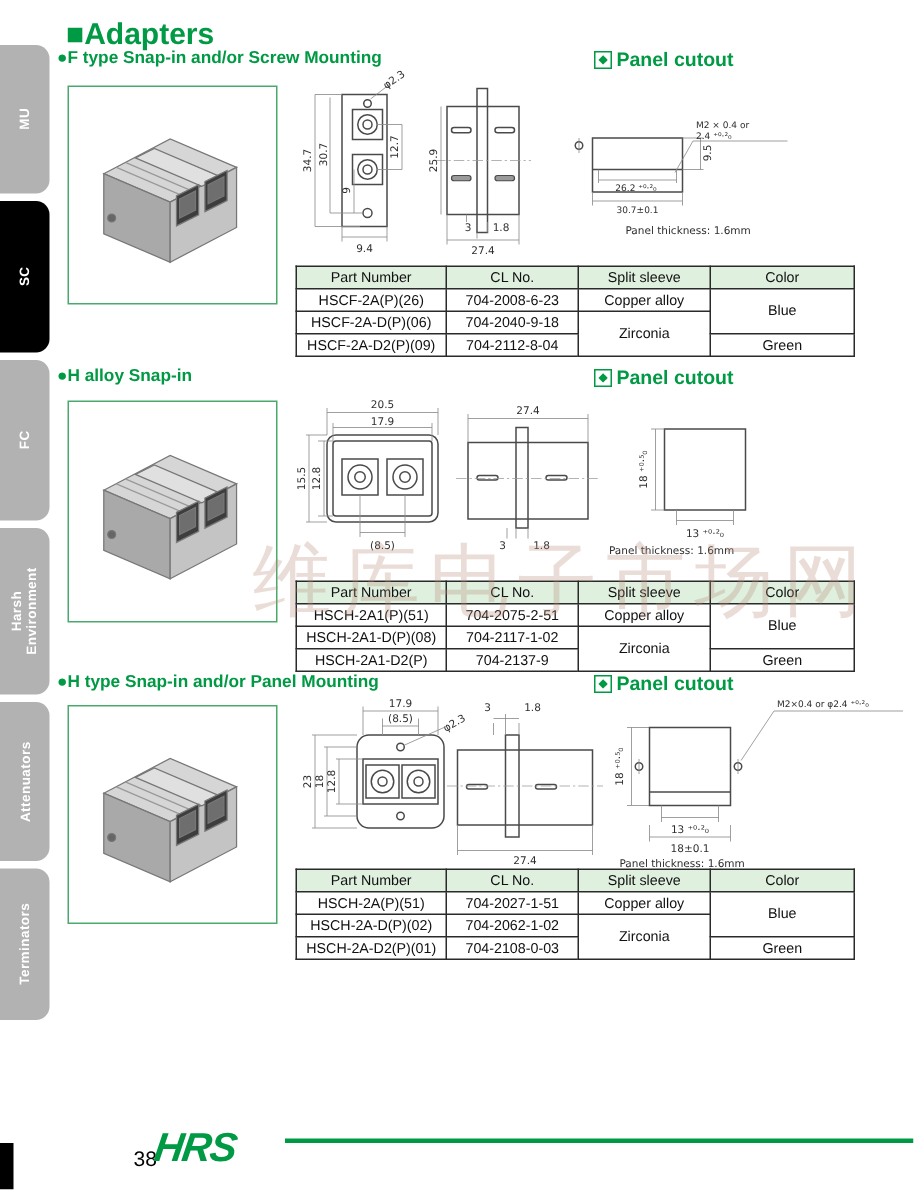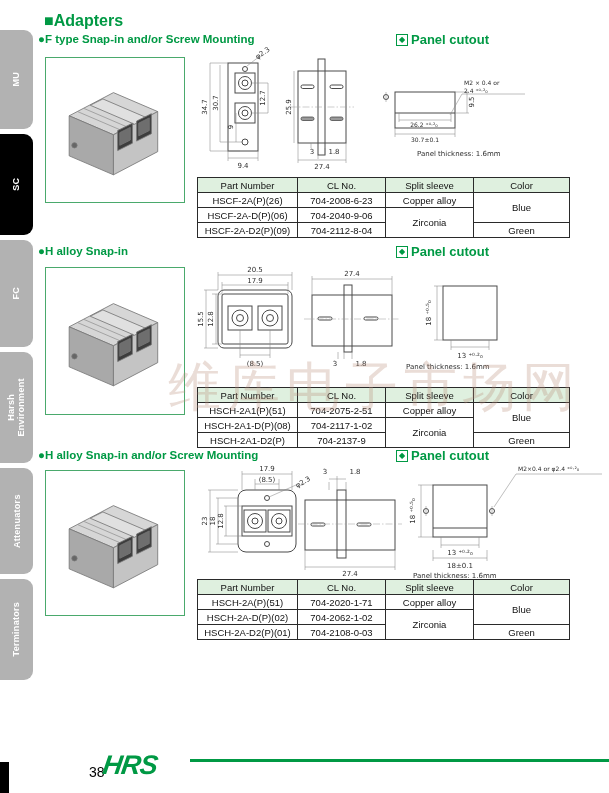--- a/index.html
+++ b/index.html
@@ -2,21 +2,21 @@
 <html><head>
 <meta charset="utf-8">
 <style>
   *{margin:0;padding:0;box-sizing:border-box}
   html,body{width:609px;height:793px}
   body{position:relative;background:#fff;font-family:"Liberation Sans","DejaVu Sans",sans-serif;overflow:hidden}
   .tab{position:absolute;left:0;width:33px;background:#b2b2b2;border-radius:0 9px 9px 0;display:flex;align-items:center;justify-content:center}
   .tab.active{background:#000}
   .tab .tl{transform:rotate(-90deg);color:#fff;font-weight:bold;font-size:9px;white-space:nowrap;text-align:center;line-height:1.15;letter-spacing:.3px}
   .tab .tl.wrap{white-space:normal;width:88px}
-  .main-title{position:absolute;left:44px;top:12px;font-size:16px;font-weight:bold;color:#009944}
+  .main-title{position:absolute;left:44px;top:12px;font-size:20px;font-weight:bold;color:#009944}
   .sec-head{position:absolute;left:38px;font-size:11.5px;font-weight:bold;color:#009944}
   .cutout-head{position:absolute;left:396px;font-size:13px;font-weight:bold;color:#009944;display:flex;align-items:center;gap:3px}
   .cutout-icon{display:inline-block;width:12px;height:12px;border:1.5px solid #009944;font-size:8px;line-height:10px;text-align:center;color:#009944;font-weight:normal}
   .product-box{position:absolute;left:45px;width:140px;border:1.5px solid #4aa96c;background:#fff}
   .draw{position:absolute}
   svg .obj{stroke:#4a4a4a;fill:none;stroke-width:1}
   svg .dim{stroke:#8a8a8a;fill:none;stroke-width:.55}
   svg .cl{stroke:#9a9a9a;fill:none;stroke-width:.5;stroke-dasharray:7 2 1.5 2}
   svg text{fill:#2e2e2e;font-size:7px;font-family:"DejaVu Sans",sans-serif}
   svg text.sm{font-size:6px}
@@ -156,21 +156,21 @@
     <th>Color</th>
   </tr>
   <tr>
     <td>HSCF-2A(P)(26)</td>
     <td>704-2008-6-23</td>
     <td>Copper alloy</td>
     <td rowspan="2">Blue</td>
   </tr>
   <tr>
     <td>HSCF-2A-D(P)(06)</td>
-    <td>704-2040-9-06</td>
+    <td>704-2040-9-18</td>
     <td rowspan="2">Zirconia</td>
   </tr>
   <tr>
     <td>HSCF-2A-D2(P)(09)</td>
     <td>704-2112-8-04</td>
     <td>Green</td>
   </tr>
 </tbody>
   </table>
 
@@ -252,21 +252,21 @@
     <td rowspan="2">Zirconia</td>
   </tr>
   <tr>
     <td>HSCH-2A1-D2(P)</td>
     <td>704-2137-9</td>
     <td>Green</td>
   </tr>
 </tbody>
   </table>
 
-<div class="sec-head" style="top:449px"><span>●</span><span>H alloy  Snap-in and/or Screw Mounting</span></div>
+<div class="sec-head" style="top:449px"><span>●</span><span>H type  Snap-in and/or Panel Mounting</span></div>
 <div class="cutout-head" style="top:448px">
     <span class="cutout-icon">◆</span>
     <span>Panel cutout</span>
   </div>
 
 <div class="product-box" style="top:470px;height:146px">
   <svg width="137" height="143" viewBox="0 0 130 130">
       <use href="#adapterIso"></use>
     </svg>
 </div>
@@ -333,21 +333,21 @@
     </colgroup>
   <tbody>
       <tr>
     <th>Part Number</th>
     <th>CL No.</th>
     <th>Split sleeve</th>
     <th>Color</th>
   </tr>
   <tr>
     <td>HSCH-2A(P)(51)</td>
-    <td>704-2020-1-71</td>
+    <td>704-2027-1-51</td>
     <td>Copper alloy</td>
     <td rowspan="2">Blue</td>
   </tr>
   <tr>
     <td>HSCH-2A-D(P)(02)</td>
     <td>704-2062-1-02</td>
     <td rowspan="2">Zirconia</td>
   </tr>
   <tr>
     <td>HSCH-2A-D2(P)(01)</td>

